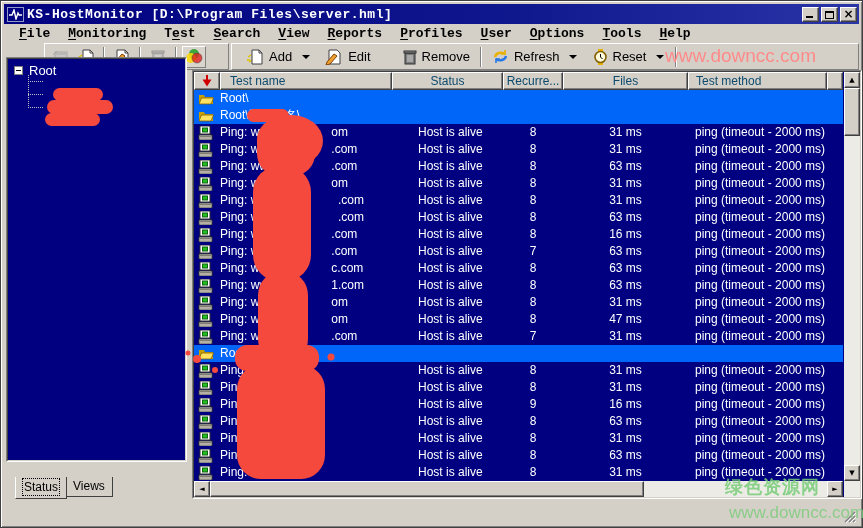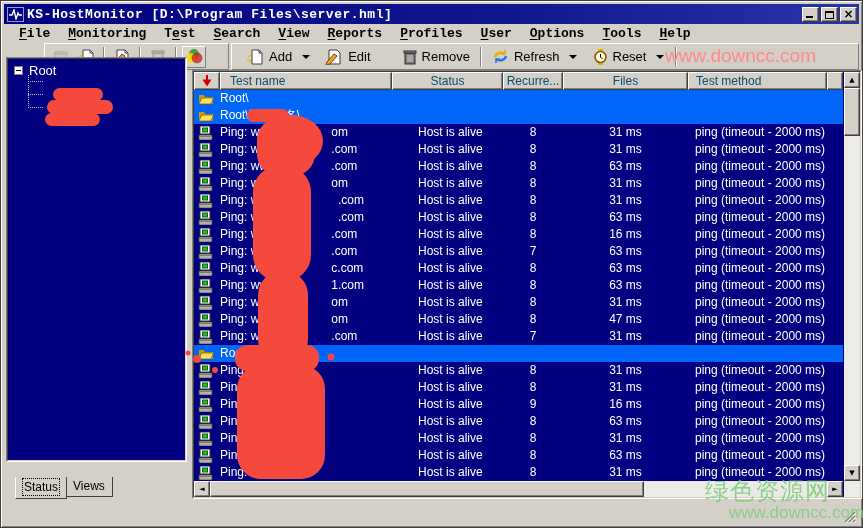--- a/index.html
+++ b/index.html
@@ -114,21 +114,21 @@
 
   
   .statusbar{ position:absolute; left:3px; top:498px; right:3px; height:27px; padding:2px; }
   .status-field{ width:100%; height:22px; border:1px solid; border-color:#808080 #fff #fff #808080;
     display:flex; align-items:center; padding-left:6px;
     font-family:"Liberation Mono", monospace; font-size:13px; color:#000; white-space:nowrap; }
   .grip{ position:absolute; right:3px; bottom:3px; width:14px; height:14px; }
 
   
   .wm-top{ position:absolute; left:664px; top:44px; font-size:19px; color:#ff8a8a; z-index:40; }
-  .wm-site{ position:absolute; left:704px; top:474px; font-size:24px; font-weight:normal;
+  .wm-site{ position:absolute; left:724px; top:474px; font-size:18px; font-weight:bold;
     color:rgba(120,204,120,.85); z-index:60; letter-spacing:1px; }
   .wm-url{ position:absolute; left:728px; top:502px; font-size:17px; color:rgba(120,204,120,.8); z-index:60; }
   .scribbles{ position:absolute; inset:0; z-index:50; pointer-events:none; }
 </style>
 </head>
 <body>
 
 <div class="window">
 
   <div class="titlebar">

